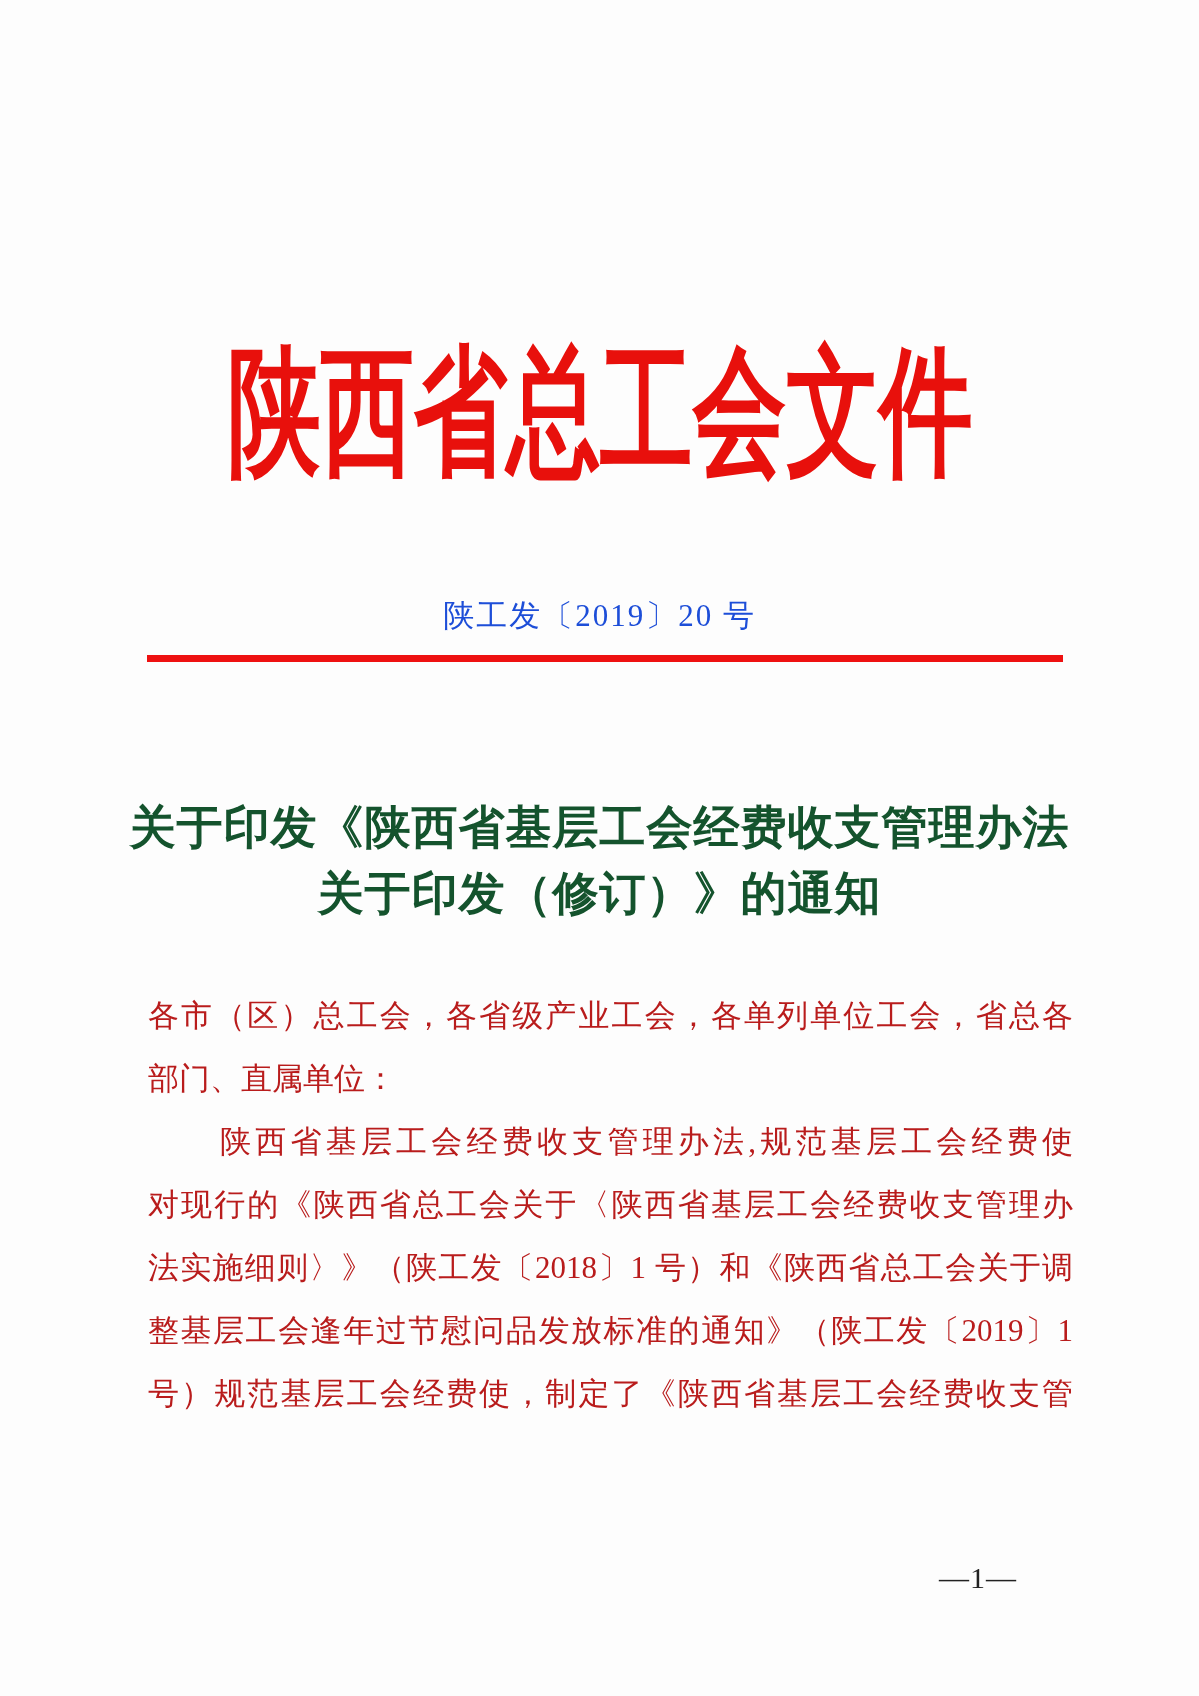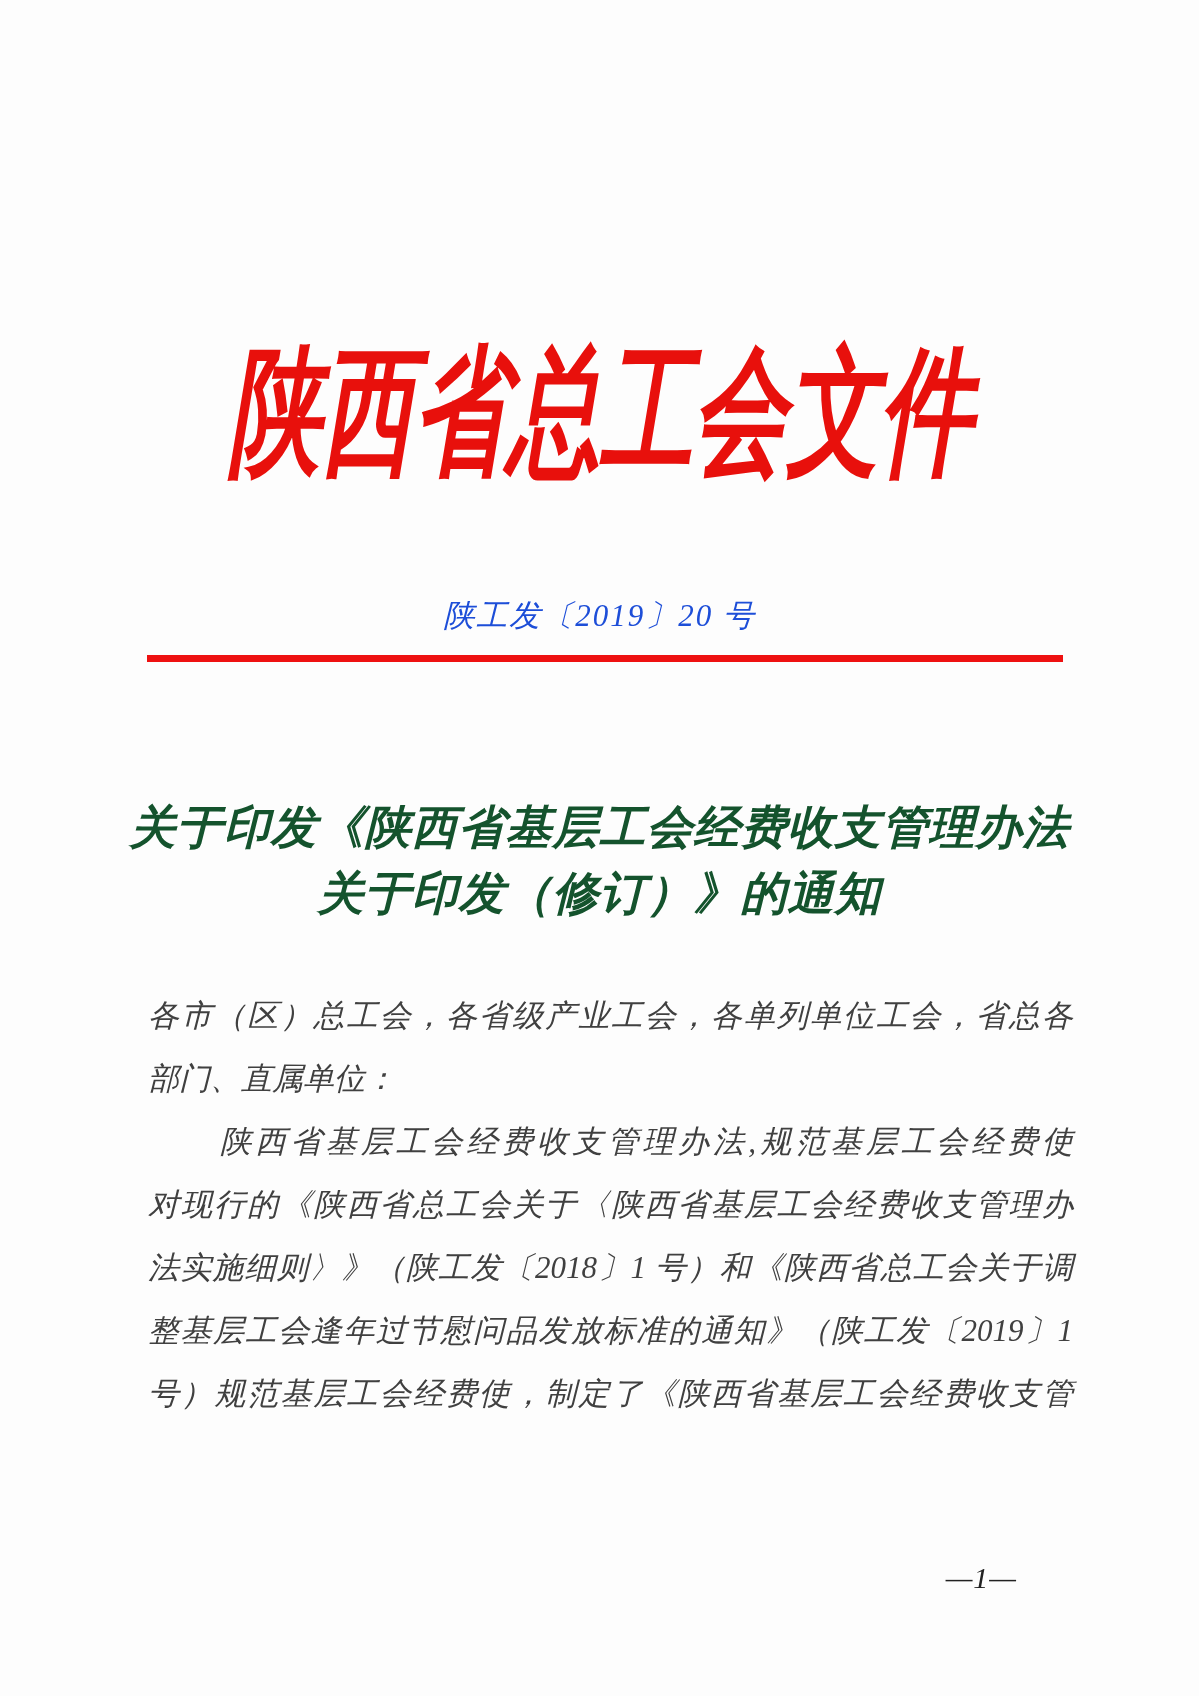--- a/index.html
+++ b/index.html
@@ -8,21 +8,20 @@
     background: #ffffff;
   }
   .page {
     position: relative;
     width: 1199px;
     height: 1696px;
     background: #fdfdfd;
     overflow: hidden;
     font-family: "Liberation Serif", "DejaVu Serif", serif;
     color: #1a1a1a;
-    font-style: italic;
   }
 
   
   .banner {
     position: absolute;
     top: 338px;
     left: 0;
     width: 100%;
     height: 150px;
     text-align: center;
@@ -82,21 +81,21 @@
   }
 
   
   .body-text {
     position: absolute;
     top: 984px;
     left: 148px;
     width: 925px;
     font-size: 31px;
     line-height: 63px;
-    color: #404040;
+    color: #b91c1c;
   }
   .body-line {
     white-space: nowrap;
   }
   .body-line.fill {
     white-space: normal;
     text-align: justify;
     text-align-last: justify;
   }
   .body-line.indent {

